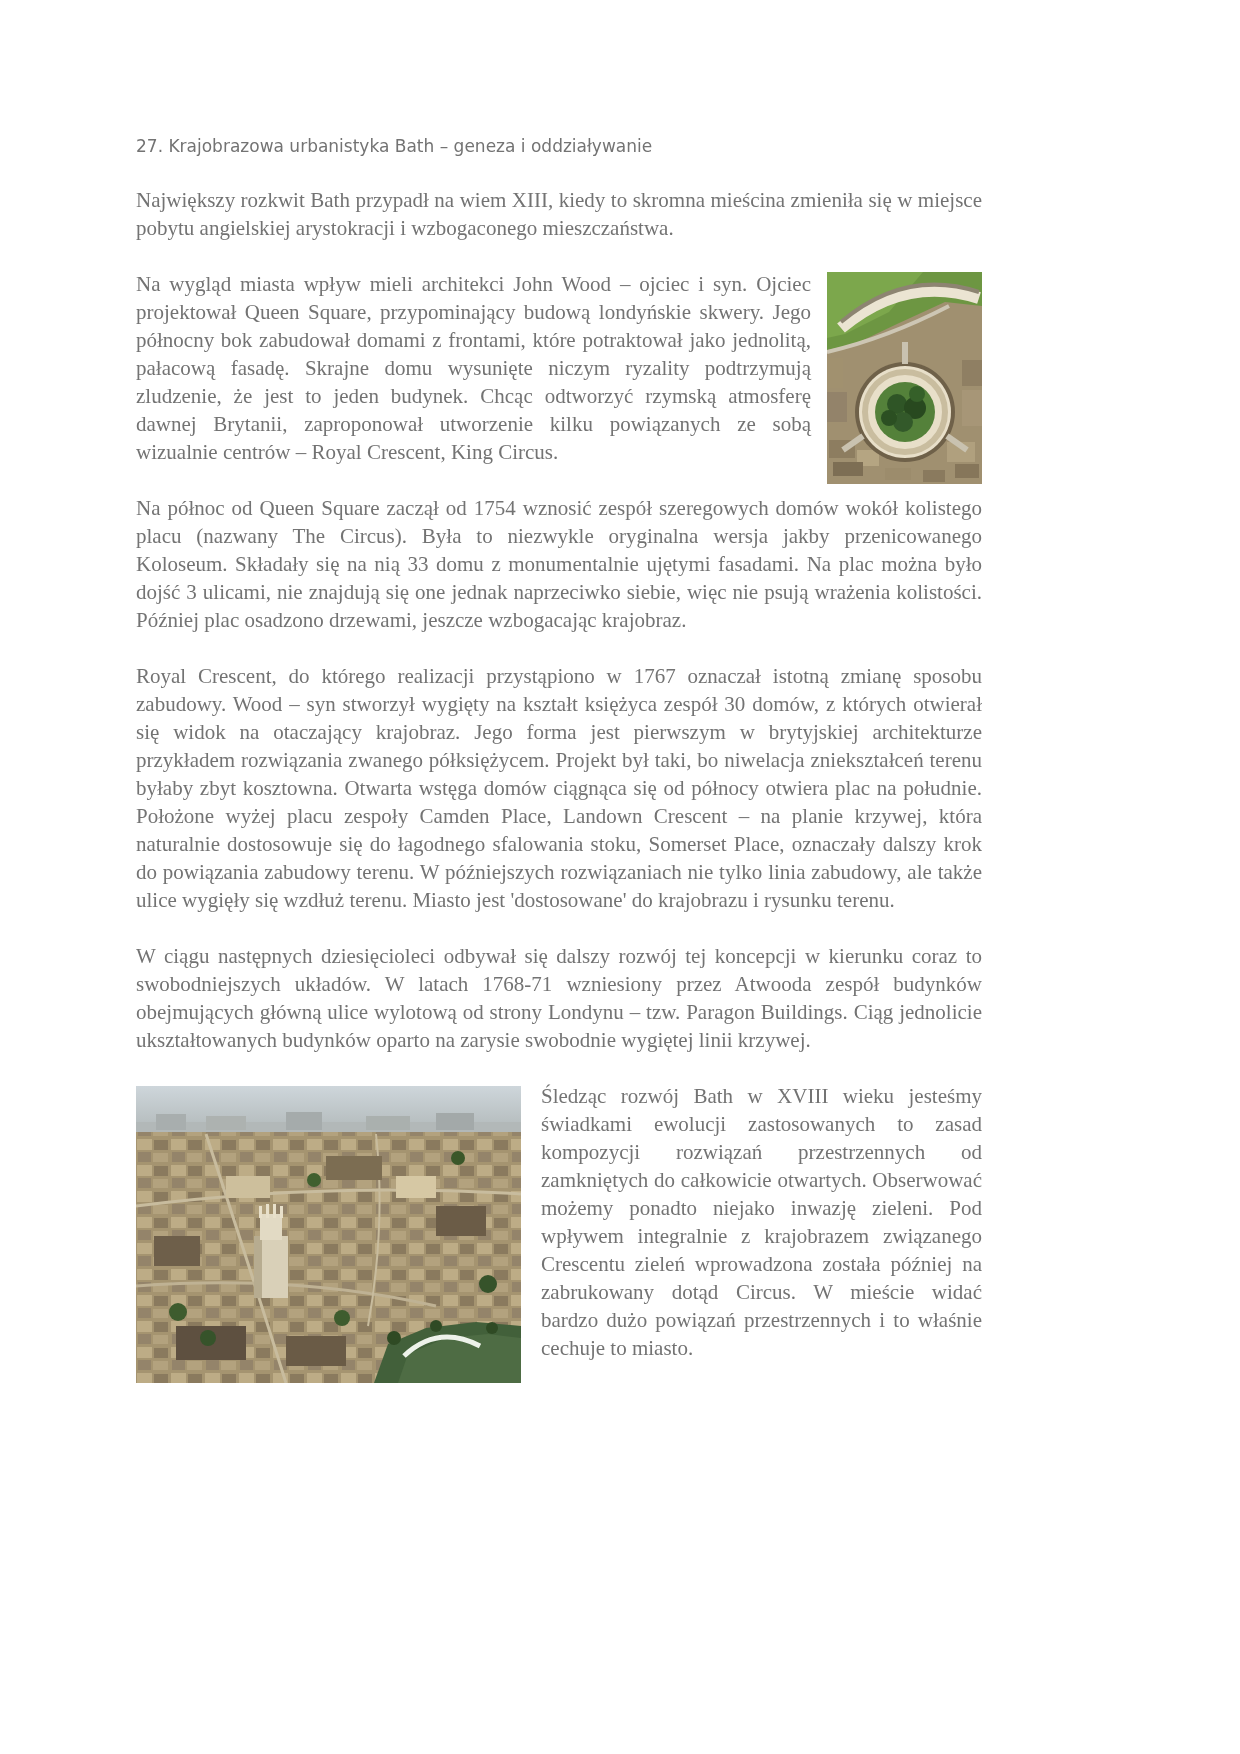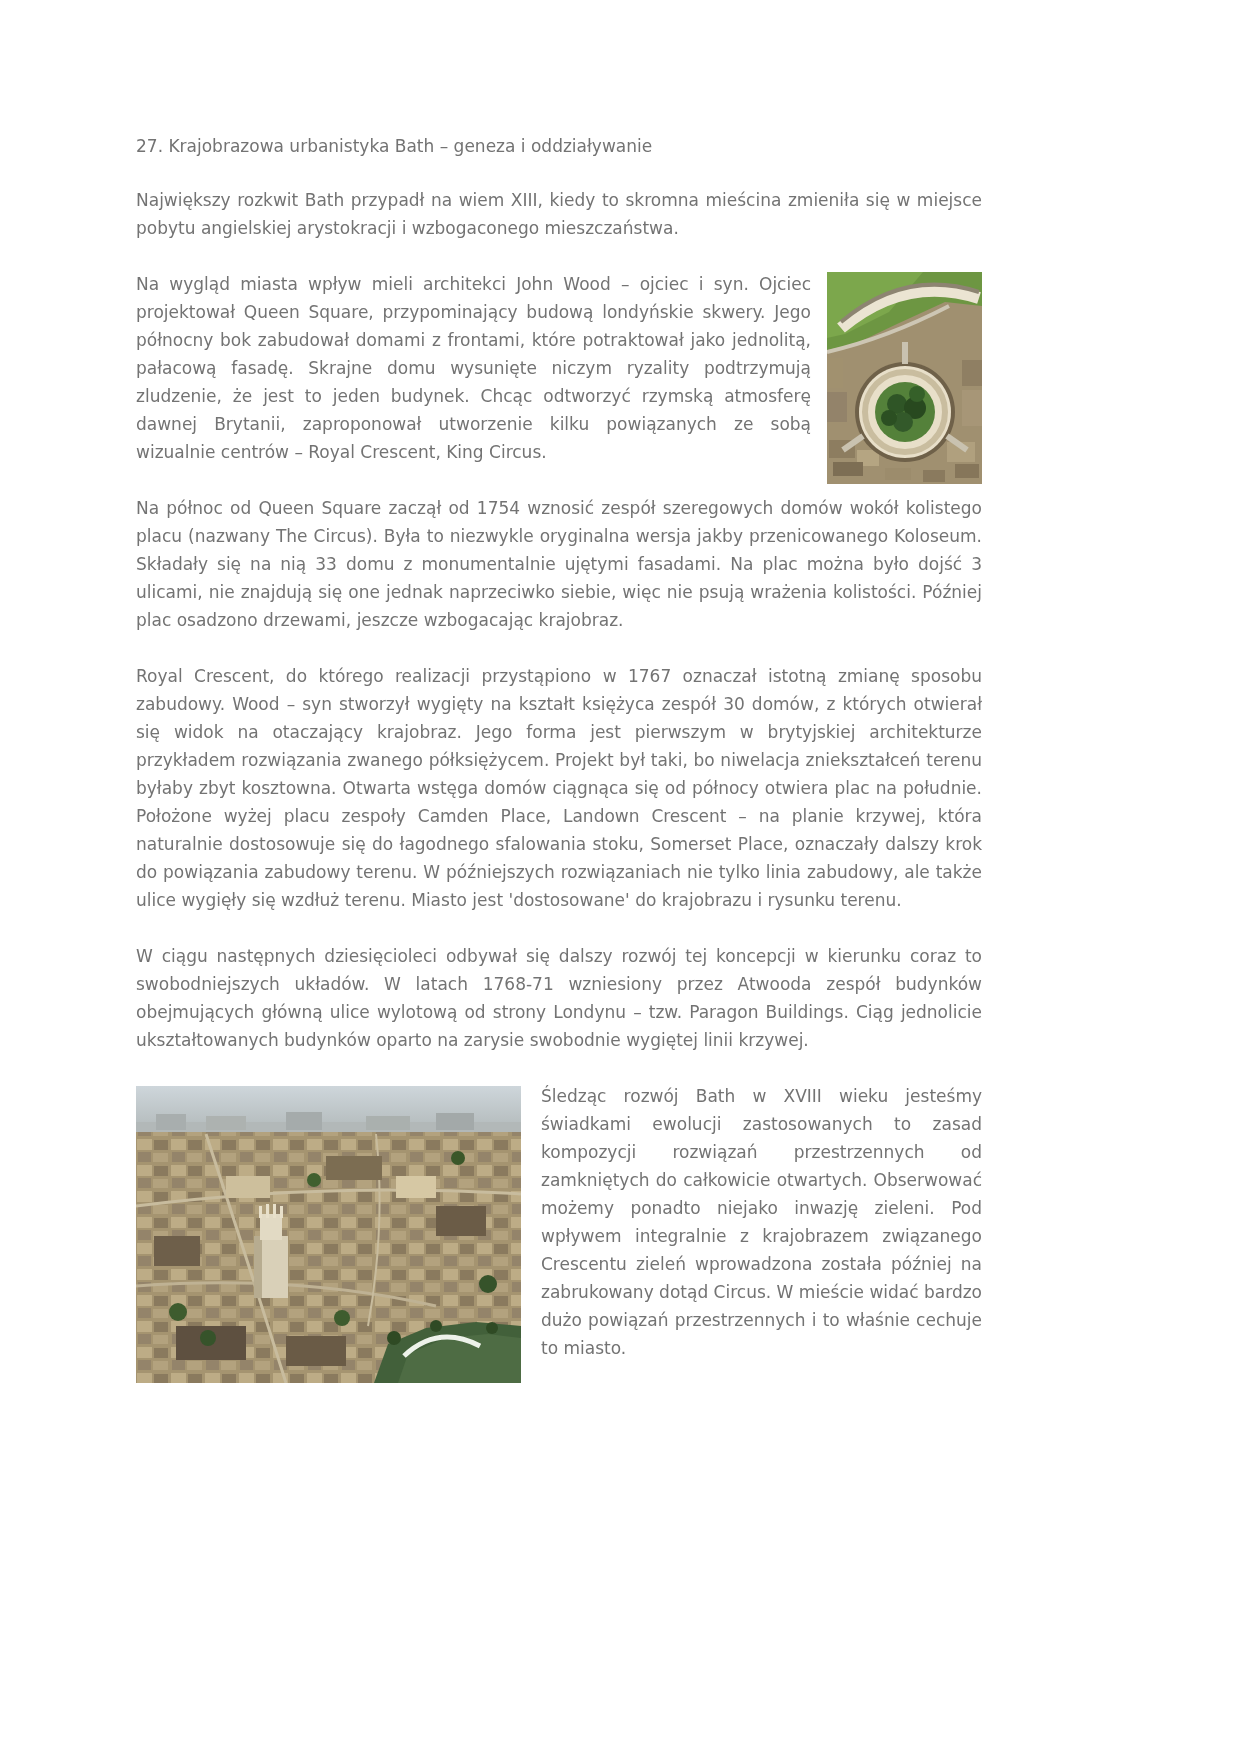--- a/index.html
+++ b/index.html
@@ -18,24 +18,25 @@
     color: #737373;
     overflow: hidden;
   }
   .title {
     font-size: 17px;
     font-weight: normal;
     line-height: 28px;
     margin: 0 0 26px 0;
   }
   .para {
-    font-size: 17px;
+    font-size: 21px;
     line-height: 28px;
     text-align: justify;
     margin: 0 0 28px 0;
+    font-family: Liberation Serif, serif;
   }
   .para-block { margin: 0; }
   .para-block::after { content: ""; display: block; clear: both; }
   .photo { display: block; line-height: 0; }
   .photo-right { float: right; margin: 2px 0 8px 16px; }
   .photo-left  { float: left;  margin: 4px 20px 8px 0; }
   .photo svg { display: block; }
 </style>
 </head>
 <body>

